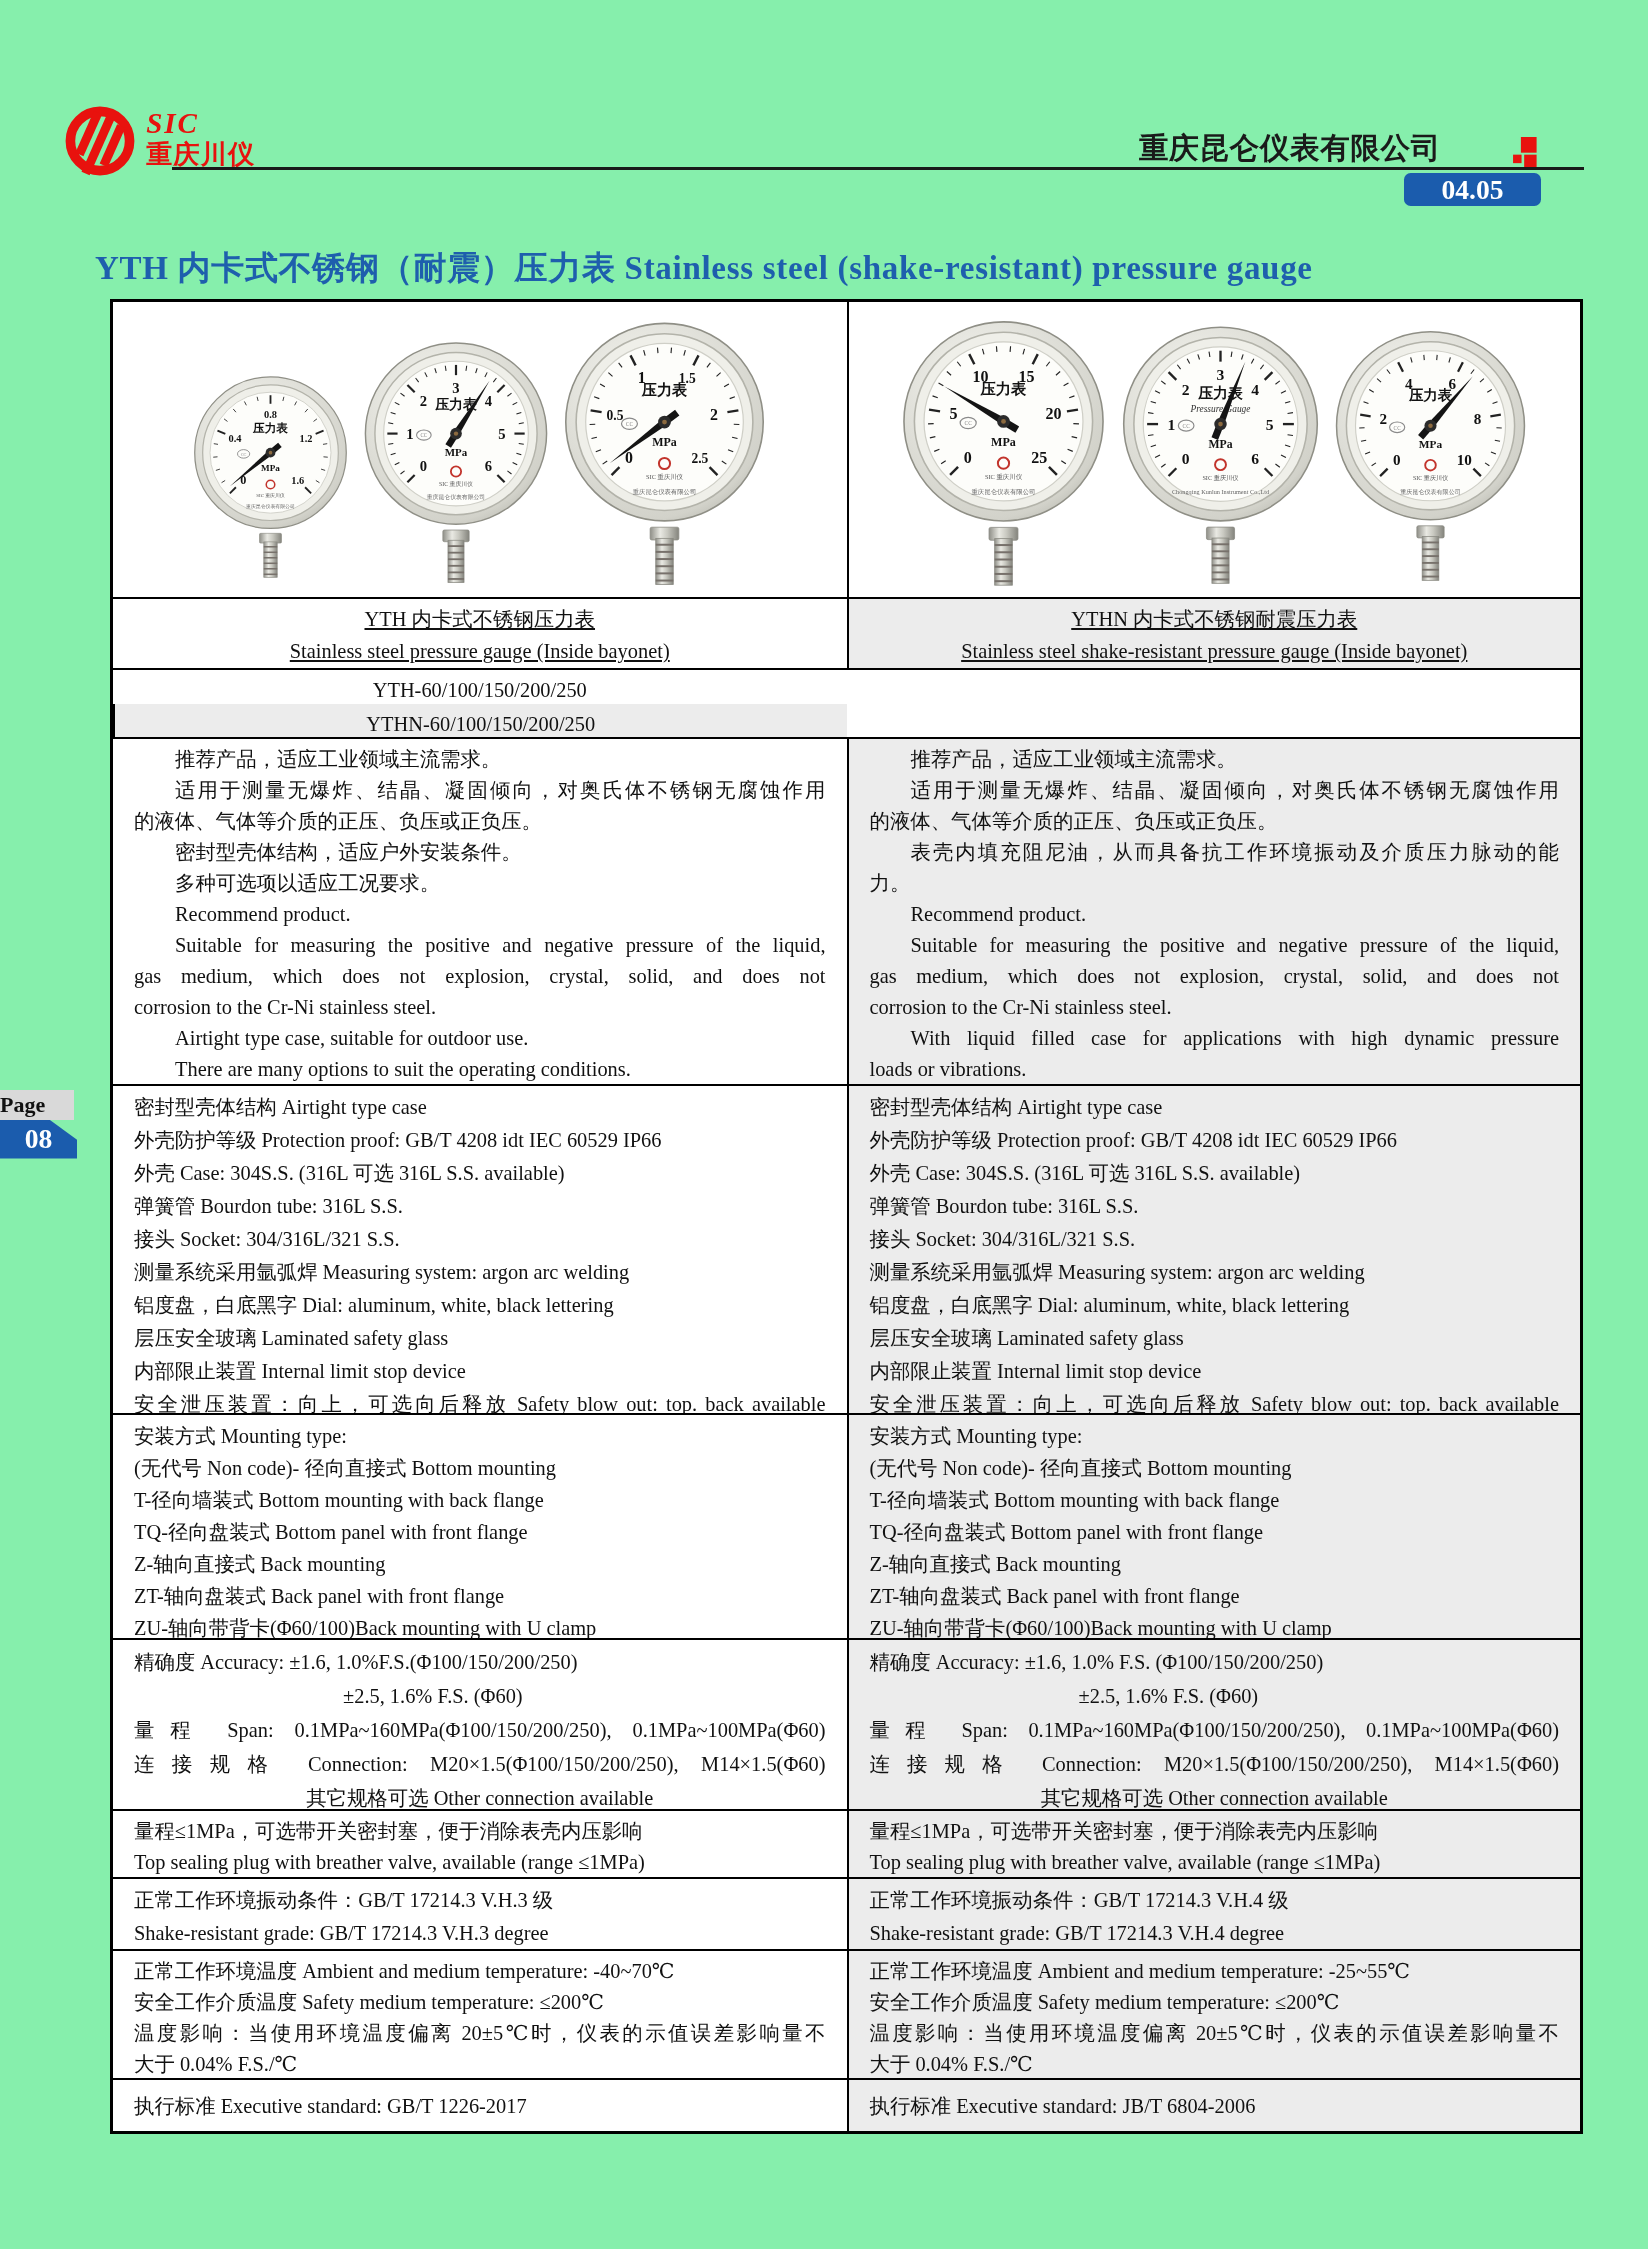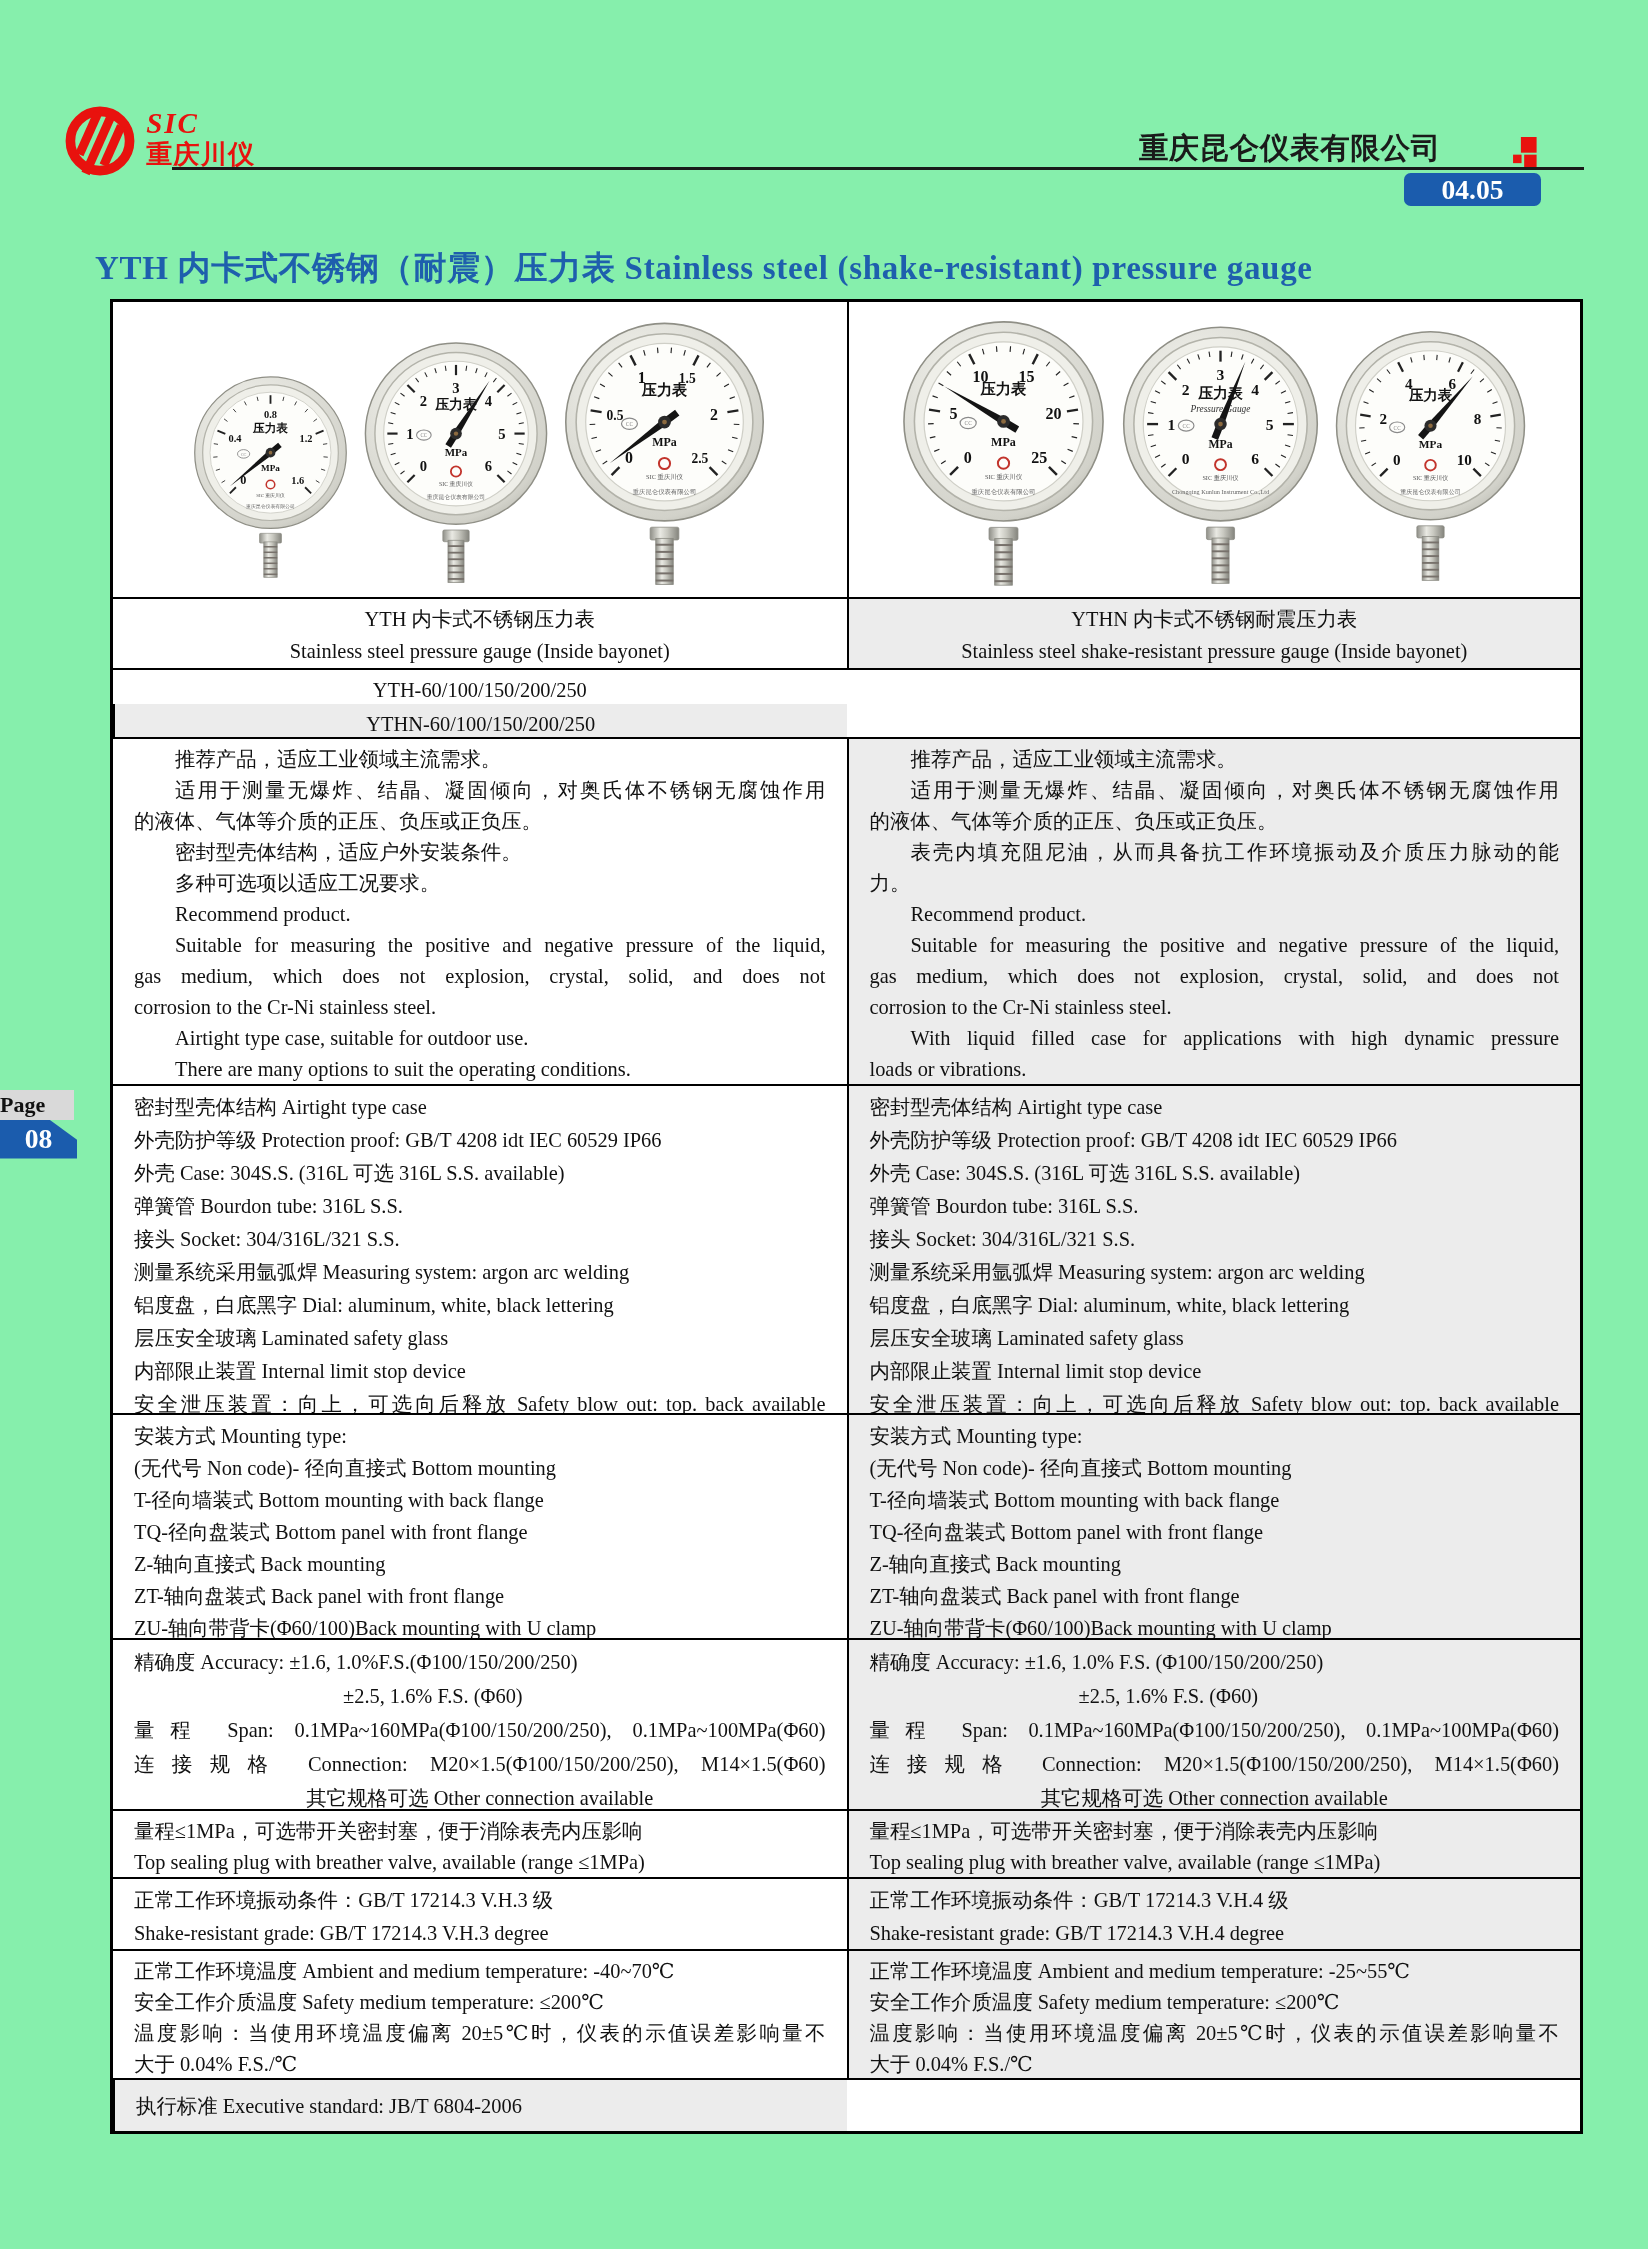--- a/index.html
+++ b/index.html
@@ -447,21 +447,21 @@
     <text x="86" y="155" font-size="7" text-anchor="middle" fill="#8a8a8a">CC</text>
     <circle cx="130" cy="202" r="7" fill="none" stroke="#c2342c" stroke-width="2.5"></circle>
     <text x="130" y="222" font-size="8" text-anchor="middle" fill="#555">SIC 重庆川仪</text>
     <text x="130" y="240" font-size="8" text-anchor="middle" fill="#666">重庆昆仑仪表有限公司</text>
     <polygon points="185.9,84.6 133.4,152.9 120.4,168.1 113.6,162.3 126.6,147.1" fill="#141414"></polygon>
     <circle cx="130" cy="150" r="8" fill="#2b2b2b"></circle>
             <circle cx="130" cy="150" r="3" fill="#8c6a3f"></circle>
   </svg>
         </div>
       </div>
-      <div class="trow" style="height: 71px;">
+      <div class="trow" style="height: 71px; text-decoration: underline;">
         <div class="tcell">
           <div class="line c" style="line-height: 31.5px;">YTH 内卡式不锈钢压力表</div>
           <div class="line c" style="line-height: 31.5px;">Stainless steel pressure gauge (Inside bayonet)</div>
         </div>
         <div class="tcell right shaded">
           <div class="line c" style="line-height: 31.5px;">YTHN 内卡式不锈钢耐震压力表</div>
           <div class="line c" style="line-height: 31.5px;">Stainless steel shake-resistant pressure gauge (Inside bayonet)</div>
         </div>
       </div>
       <div class="trow" style="height: 69px; flex-direction: column;">
@@ -592,20 +592,23 @@
           <div class="line" style="line-height: 31px;">大于 0.04% F.S./℃</div>
         </div>
         <div class="tcell right shaded">
           <div class="line" style="line-height: 31px;">正常工作环境温度 Ambient and medium temperature: -25~55℃</div>
           <div class="line" style="line-height: 31px;">安全工作介质温度 Safety medium temperature:  ≤200℃</div>
           <div class="line j" style="line-height: 31px;">温度影响：当使用环境温度偏离 20±5℃时，仪表的示值误差影响量不</div>
           <div class="line" style="line-height: 31px;">大于 0.04% F.S./℃</div>
         </div>
       </div>
       <div class="trow" style="height: 53px;">
+        <div class="tcell">
+          <div class="line" style="line-height: 42px;">执行标准 Executive standard: GB/T 1226-2017</div>
+        </div>
         <div class="tcell right shaded">
           <div class="line" style="line-height: 42px;">执行标准 Executive standard: JB/T 6804-2006</div>
         </div>
       </div>
     </main>
 
 </div>
 
 
 </body></html>

